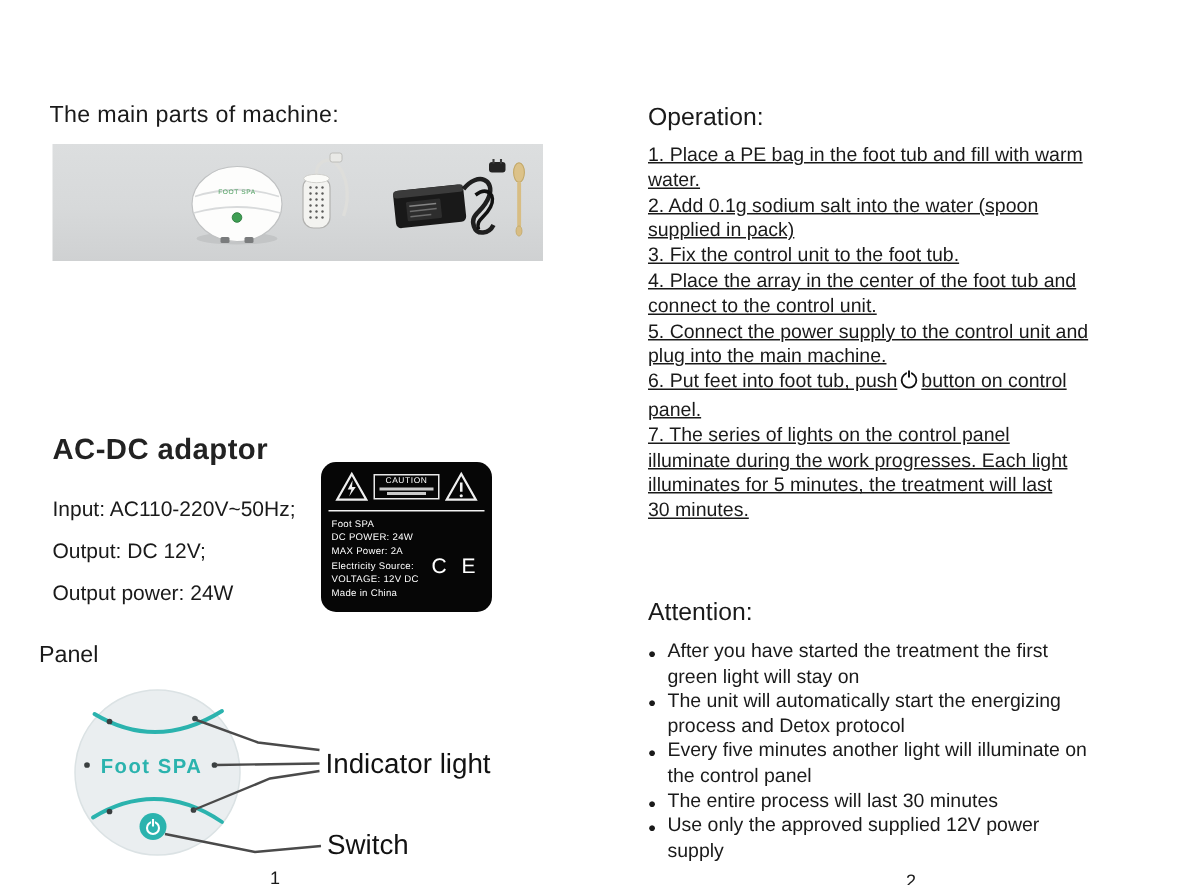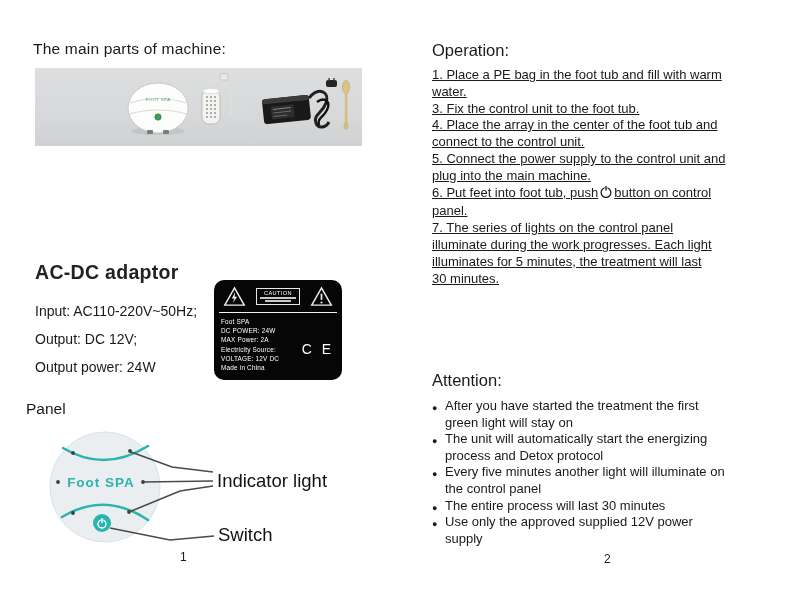--- a/index.html
+++ b/index.html
@@ -1,34 +1,34 @@
 <!DOCTYPE html>
 <html><head>
 <meta charset="utf-8">
 <style>
   html,body{margin:0;padding:0;}
   body{
     width:800px;height:590px;position:relative;background:#ffffff;
     font-family:"Liberation Sans", sans-serif;color:#1a1a1a;overflow:hidden;
   }
-  .abs{position:absolute;}
+  .abs{position:absolute;margin-top:28px;}
 
   
   .main-title{left:33px;top:40px;font-size:15.5px;font-weight:500;letter-spacing:.2px;}
   .parts-strip{
     left:35px;top:68px;width:327px;height:78px;
     background:linear-gradient(180deg,#dcdedf 0%,#d7d9da 55%,#cfd1d2 100%);
   }
   .adaptor-heading{left:35px;top:261px;font-size:19.5px;font-weight:700;letter-spacing:.3px;color:#222;}
   .specs{left:35px;top:303px;font-size:14px;font-weight:500;}
   .specs .spec-line{margin:0 0 12px 0;line-height:16px;}
 
   
   .plate{
-    left:214px;top:280px;width:128px;height:100px;background:#060606;
+    left:214px;top:280px;width:114px;height:100px;background:#060606;
     border-radius:10px;color:#fff;box-sizing:border-box;
   }
   .plate-icons{display:flex;justify-content:space-between;align-items:center;padding:6px 9px 3px 9px;}
   .caution-box{width:38px;border:1px solid #e8e8e8;padding:1px 2px 2px;text-align:center;}
   .caution-label{font-size:5.6px;letter-spacing:.4px;line-height:6px;display:block;}
   .caution-bar{height:1.8px;background:#c9c9c9;margin:1.2px 1px 0 1px;}
   .plate-divider{border-top:1px solid #f2f2f2;margin:2px 5px 0 5px;}
   .plate-body{display:flex;padding:4px 5px 0 7px;}
   .plate-lines{flex:1;font-size:6.4px;line-height:9.2px;letter-spacing:.2px;}
   .ce-mark{font-size:14px;letter-spacing:3px;font-weight:400;align-self:center;margin:8px 3px 0 0;}
@@ -201,20 +201,22 @@
 
 <div class="abs page-number-left">1</div>
 
 <div class="abs op-heading">Operation:</div>
 
 <div class="abs op-steps">
 
     <div class="op-step"><span>1. Place a PE bag in the foot tub and fill with warm
 water.</span><span></span></div>
 
+    <div class="op-step"><span>2. Add 0.1g sodium salt into the water (spoon
+supplied in pack)</span><span></span></div>
 
     <div class="op-step"><span>3. Fix the control unit to the foot tub.</span><span></span></div>
 
     <div class="op-step"><span>4. Place the array in the center of the foot tub and
 connect to the control unit.</span><span></span></div>
 
     <div class="op-step"><span>5. Connect the power supply to the control unit and
 plug into the main machine.</span><span></span></div>
 
     <div class="op-step"><span>6. Put feet into foot tub, push</span><span class="pwr"><svg width="14" height="14" viewBox="-8 -8 16 16">

